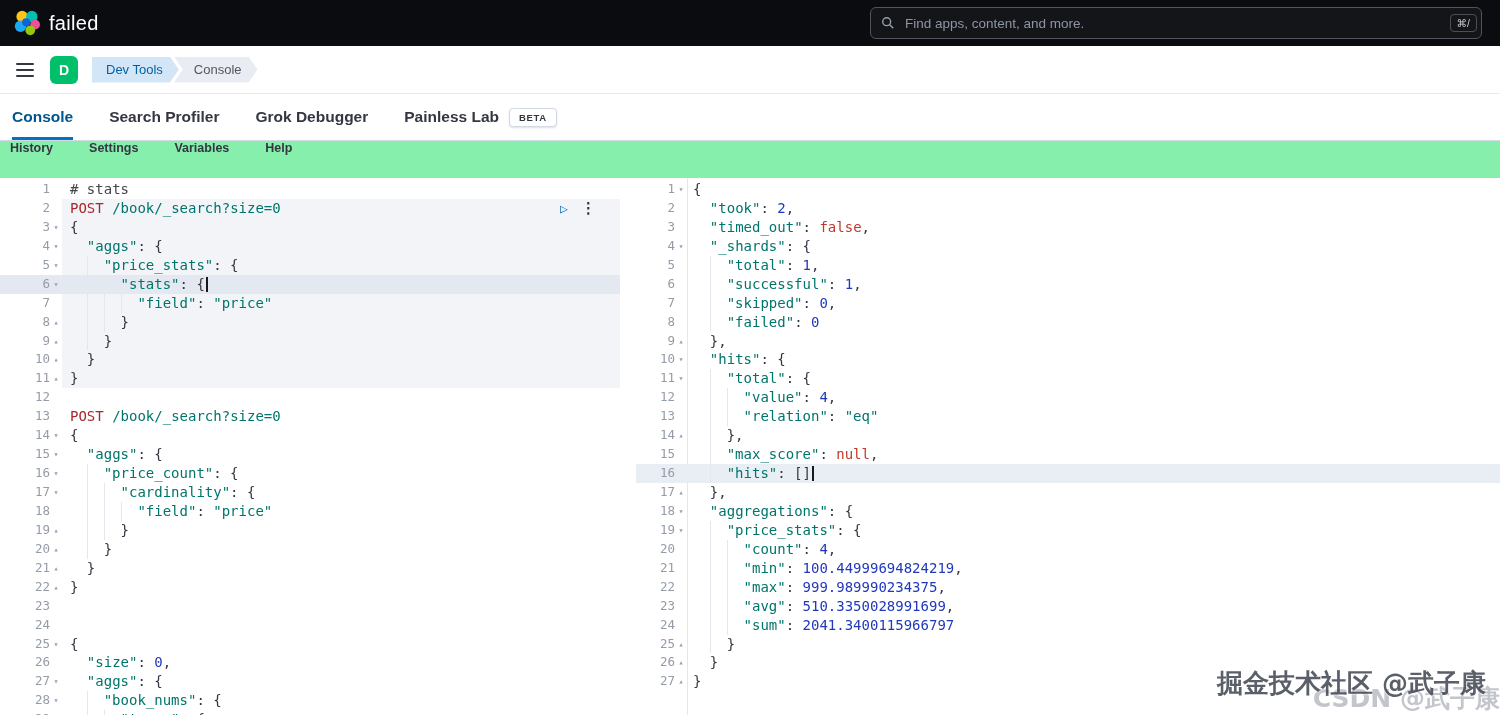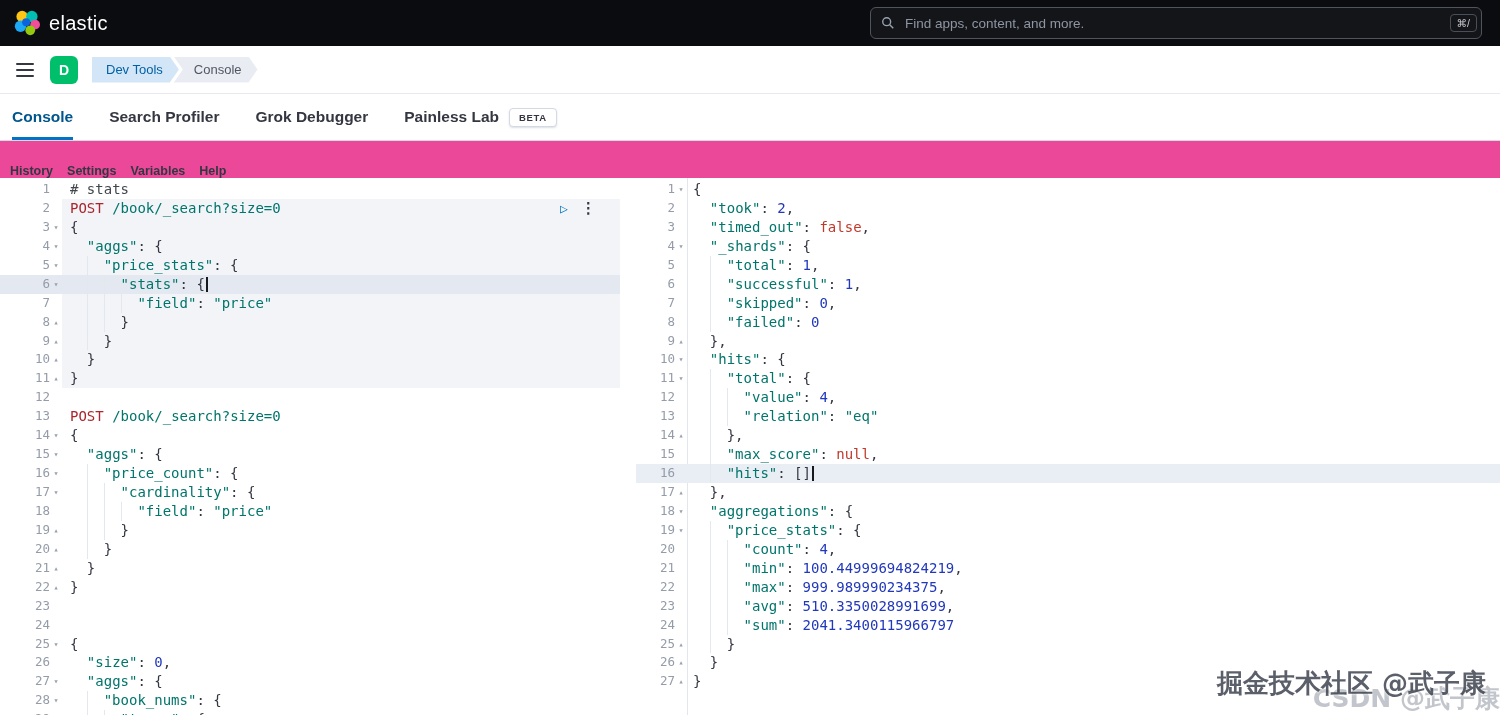--- a/index.html
+++ b/index.html
@@ -45,21 +45,21 @@
   .tabs{height:47px;display:flex;align-items:center;padding:0 0 0 8px;border-bottom:1px solid #d3dae6;background:#fff}
   .tab{height:100%;display:flex;align-items:center;padding:0 4px;margin-right:28px;
        font-size:15.5px;font-weight:700;color:#343741;position:relative;cursor:pointer}
   .tab.active{color:var(--accent_dark)}
   .tab.active::after{content:"";position:absolute;left:4px;right:4px;bottom:0;height:3px;background:var(--accent)}
   .beta{margin-left:10px;font-size:9.5px;font-weight:700;letter-spacing:.6px;color:#343741;
         border:1px solid #d3dae6;border-radius:4px;padding:3px 9px;background:#fff;
         box-shadow:0 1px 2px rgba(152,162,179,.35)}
 
   
-  .submenu{height:37px;display:flex;align-items:flex-end;padding:0 10px;gap:14px;background:#ec4899}
+  .submenu{height:37px;display:flex;align-items:flex-start;padding:0 10px;gap:36px;background:#86efac}
   .subitem{font-size:12.5px;font-weight:700;color:#343741;cursor:pointer}
 
   
   .editor{position:relative;height:537px;background:#fff;color:#343741;
           font-family:"DejaVu Sans Mono","Liberation Mono",monospace;font-size:14px}
   .pane{position:absolute;top:0;bottom:0;overflow:hidden}
   .pane.left{left:0;width:636px}
   .pane.right{left:636px;right:0}
   .lines{padding-top:2px}
   .line{position:relative;height:18.95px;line-height:18.95px;display:flex;white-space:pre}
@@ -106,21 +106,21 @@
   <span class="logo">
     <svg width="26" height="26" viewBox="0 0 32 32">
       <circle cx="10" cy="8" r="7" fill="#fec514"></circle>
       <circle cx="22" cy="8" r="7" fill="#00bfb3"></circle>
       <circle cx="26" cy="18" r="6" fill="#f04e98"></circle>
       <circle cx="8" cy="20" r="7" fill="#1ba9f5"></circle>
       <circle cx="20" cy="25" r="6" fill="#93c90e"></circle>
       <circle cx="15" cy="15" r="5" fill="#0b64dd"></circle>
     </svg>
   </span>
-  <span class="brand">elastic</span>
+  <span class="brand">failed</span>
 
   <div class="search-wrap">
     <span class="search-icon">
       <svg width="14" height="14" viewBox="0 0 16 16" fill="none" stroke="#98a2b3" stroke-width="1.6">
         <circle cx="6.5" cy="6.5" r="4.5"></circle>
           <line x1="10" y1="10" x2="14" y2="14"></line>
       </svg>
     </span>
     <input class="search-input" placeholder="Find apps, content, and more." style="">
     <span class="kbd">⌘/</span>

